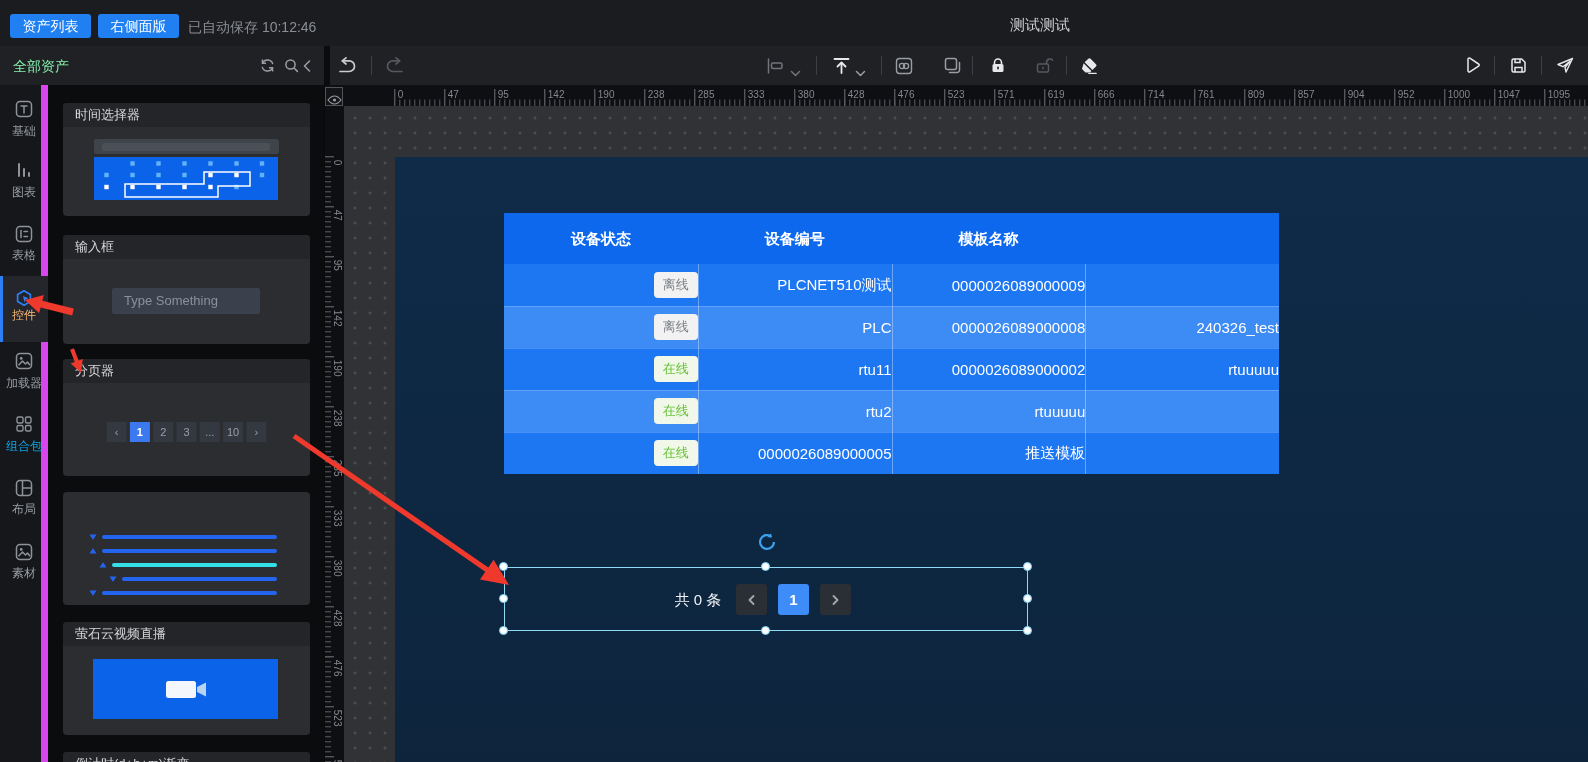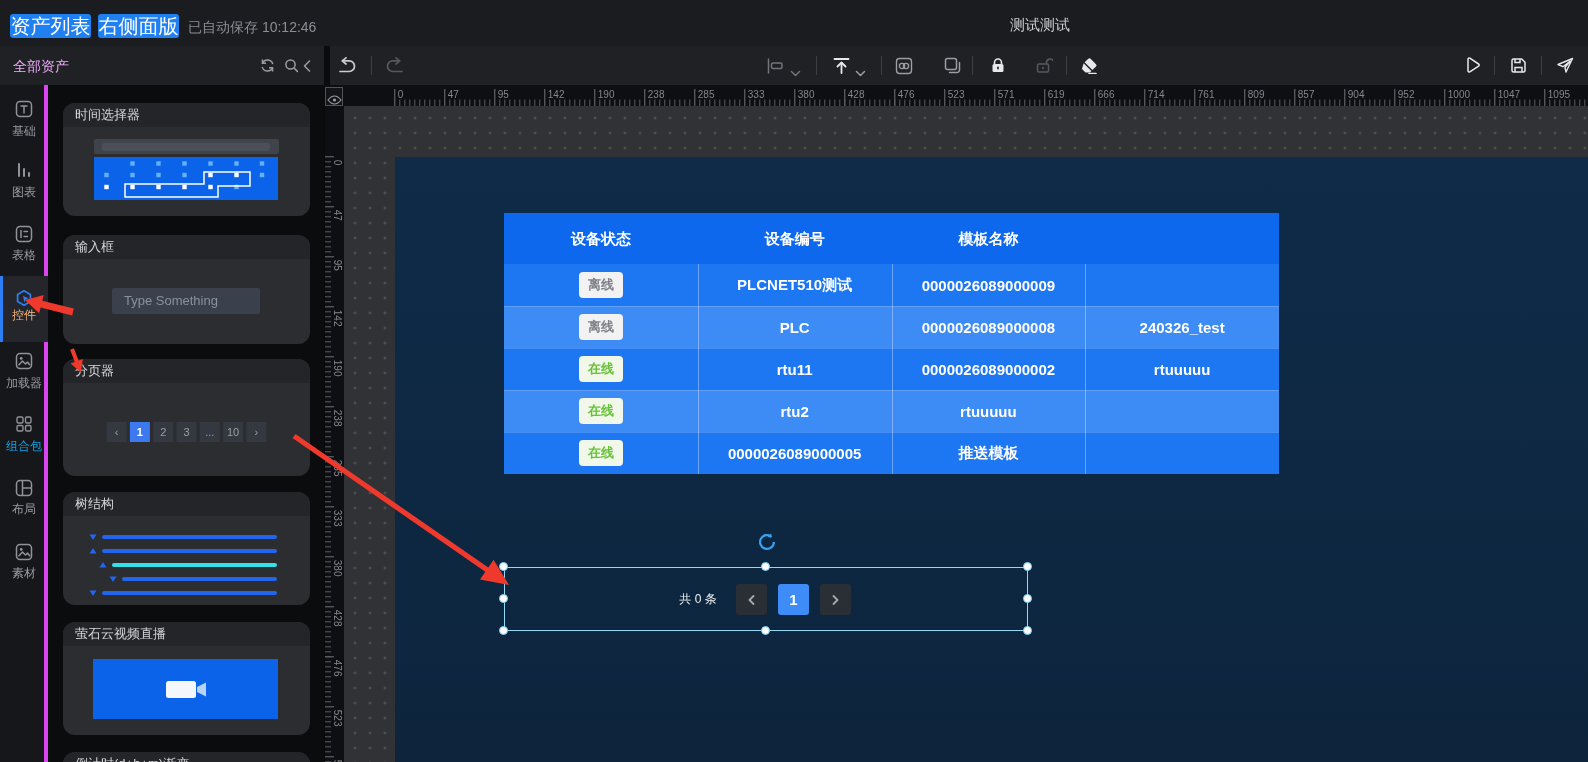--- a/index.html
+++ b/index.html
@@ -1,56 +1,56 @@
 <!DOCTYPE html>
 <html><head><meta charset="utf-8"><style>
 *{margin:0;padding:0;box-sizing:border-box}
 html,body{width:1588px;height:762px;overflow:hidden;background:#1b1c1f;font-family:"Liberation Sans",sans-serif;position:relative}
 .abs{position:absolute}
 #topbar{left:0;top:0;width:1588px;height:46px;background:#1b1c1f}
-.tbtn{position:absolute;top:14px;height:24px;line-height:24px;text-align:center;background:#2080f2;color:#fff;font-size:20px;border-radius:3px}
+.tbtn{position:absolute;top:14px;height:24px;line-height:24px;text-align:center;background:#2080f2;color:#fff;font-size:14px;border-radius:3px}
 #savetxt{position:absolute;left:188px;top:19px;font-size:14px;color:#8a8e94}
 #title{position:absolute;left:960px;top:16px;width:160px;text-align:center;font-size:15px;color:#cdd0d4}
 #row2{left:0;top:46px;width:1588px;height:39px;background:#1f2125}
-#row2 .lbl{position:absolute;left:13px;top:12px;font-size:14px;color:#f0abfc}
+#row2 .lbl{position:absolute;left:13px;top:12px;font-size:14px;color:#86efac}
 .sep{position:absolute;top:10px;width:1px;height:19px;background:#3c3e43}
-#sidebar{left:0;top:85px;width:48px;height:677px;background:#15171a;border-right:4px solid #d946ef}
+#sidebar{left:0;top:85px;width:48px;height:677px;background:#15171a;border-right:7px solid #d946ef}
 .sitem{position:absolute;left:0;width:48px;text-align:center}
 .slabel{position:absolute;width:48px;text-align:center;font-size:12px;color:#989ca3}
 #actbg{left:0;top:191px;width:48px;height:66px;background:#24262b}
 #actbar{left:0;top:191px;width:3px;height:66px;background:#2e7ff5}
 #panel{left:48px;top:85px;width:276px;height:677px;background:#0b0c0e}
-.card{position:absolute;left:15px;width:247px;background:#2b2d31;border-radius:12px;overflow:hidden}
+.card{position:absolute;left:15px;width:247px;background:#2b2d31;border-radius:4px;overflow:hidden}
 .chead{height:24px;background:#232528;color:#d6d8db;font-size:13px;line-height:24px;padding-left:12px}
 #canvas{left:324px;top:85px;width:1264px;height:677px;background:#303236;overflow:hidden}
 #dots{position:absolute;left:20px;top:21px;width:1244px;height:656px;
  background-image:radial-gradient(circle,#53565b 0 1.05px,transparent 1.3px);
  background-size:15px 15px;background-position:3.5px 4.5px}
 #artboard{position:absolute;left:71px;top:72px;width:1193px;height:605px;
  background:linear-gradient(180deg,#0f2b48 0%,#0e2843 50%,#0d243c 100%)}
 #rtop{position:absolute;left:1px;top:0;width:1263px;height:21px;background:#0e0f12}
 #rleft{position:absolute;left:1px;top:21px;width:19px;height:656px;background:#0e0f12}
 #eyebox{position:absolute;left:1px;top:2px;width:18px;height:19px;background:#131518;border:1px solid #505358}
 #divline{position:absolute;left:0;top:0;width:1px;height:677px;background:#08090b}
 #table{position:absolute;left:180px;top:128px;width:775px}
 #thead{height:51px;background:#0d68ee;display:flex}
 #thead div{width:193.75px;line-height:51px;text-align:center;color:#fff;font-size:15px;font-weight:600}
 .trow{height:42px;display:flex;position:relative}
 .trow.odd{background:#1e77f2}
 .trow+.trow{box-shadow:inset 0 1px 0 rgba(255,255,255,0.18)}
 .trow.even{background:#3d8bf5}
-.trow div{width:193.75px;height:42px;display:flex;align-items:center;justify-content:center;color:#fff;font-size:15px;font-weight:700}
+.trow div{width:193.75px;height:42px;display:flex;align-items:center;justify-content:flex-end;color:#fff;font-size:15px;font-weight:400}
 .vd{position:absolute;top:0;width:1px;height:42px;background:rgba(255,255,255,0.34)}
 .badge{height:26px;line-height:26px;padding:0 9px;border-radius:4px;font-size:13px}
 .b-off{background:#f2f2f3;color:#7d8086}
 .b-on{background:#f2f8e9;color:#67c23a}
 #selbox{position:absolute;left:180px;top:482px;width:524px;height:64px;border:1px solid #8ed9f5}
 .hdl{position:absolute;width:9px;height:9px;border-radius:50%;background:#fff;border:1px solid #79ccf1}
 .pgbtn{position:absolute;top:499px;width:31px;height:31px;border-radius:3px;display:flex;align-items:center;justify-content:center}
-#pgtext{position:absolute;left:314px;top:506px;width:120px;text-align:center;font-size:12px;color:#eef1f4}
+#pgtext{position:absolute;left:314px;top:506px;width:120px;text-align:center;font-size:15px;color:#eef1f4}
 #arrows{position:absolute;left:0;top:0;width:1588px;height:762px;pointer-events:none;z-index:50}
 .ic{position:absolute}
 </style></head><body>
 <div id="topbar" class="abs">
 <div class="tbtn" style="left:10px;width:81px">资产列表</div>
 <div class="tbtn" style="left:98px;width:81px">右侧面版</div>
 <div id="savetxt">已自动保存 10:12:46</div>
 <div id="title">测试测试</div>
 </div>
 <div id="row2" class="abs">
@@ -231,21 +231,20 @@
             <rect x="136.8" y="0" width="20" height="20" fill="#343841"></rect>
             <text x="146.8" y="14" fill="#9ba0a8" font-weight="normal">...</text>
             <rect x="160.1" y="0" width="20" height="20" fill="#343841"></rect>
             <text x="170.1" y="14" fill="#9ba0a8" font-weight="normal">10</text>
             <rect x="183.4" y="0" width="20" height="20" fill="#343841"></rect>
             <text x="193.4" y="14" fill="#9ba0a8" font-weight="normal">›</text>
           </g>
         </svg></div>
 </div>
 <div class="card" style="top:407px;height:113px">
-      <div class="chead">树结构</div>
 <div class="abs" style="left:0;top:0"><svg width="247" height="113" viewBox="0 0 247 113" fill="none" style="">
           <rect x="39" y="43" width="175" height="4" rx="2" fill="#2465f0"></rect>
           <rect x="39" y="57" width="175" height="4" rx="2" fill="#2465f0"></rect>
           <rect x="49" y="71" width="165" height="4" rx="2" fill="#35dfe7"></rect>
           <rect x="59" y="85" width="155" height="4" rx="2" fill="#2465f0"></rect>
           <rect x="39" y="99" width="175" height="4" rx="2" fill="#2465f0"></rect>
           <polygon points="26.5,42.5 33.5,42.5 30,48" fill="#2465f0"></polygon>
           <polygon points="26.5,61.5 33.5,61.5 30,56" fill="#2465f0"></polygon>
           <polygon points="36.5,75.5 43.5,75.5 40,70" fill="#2465f0"></polygon>
           <polygon points="46.5,84.5 53.5,84.5 50,90" fill="#2465f0"></polygon>

